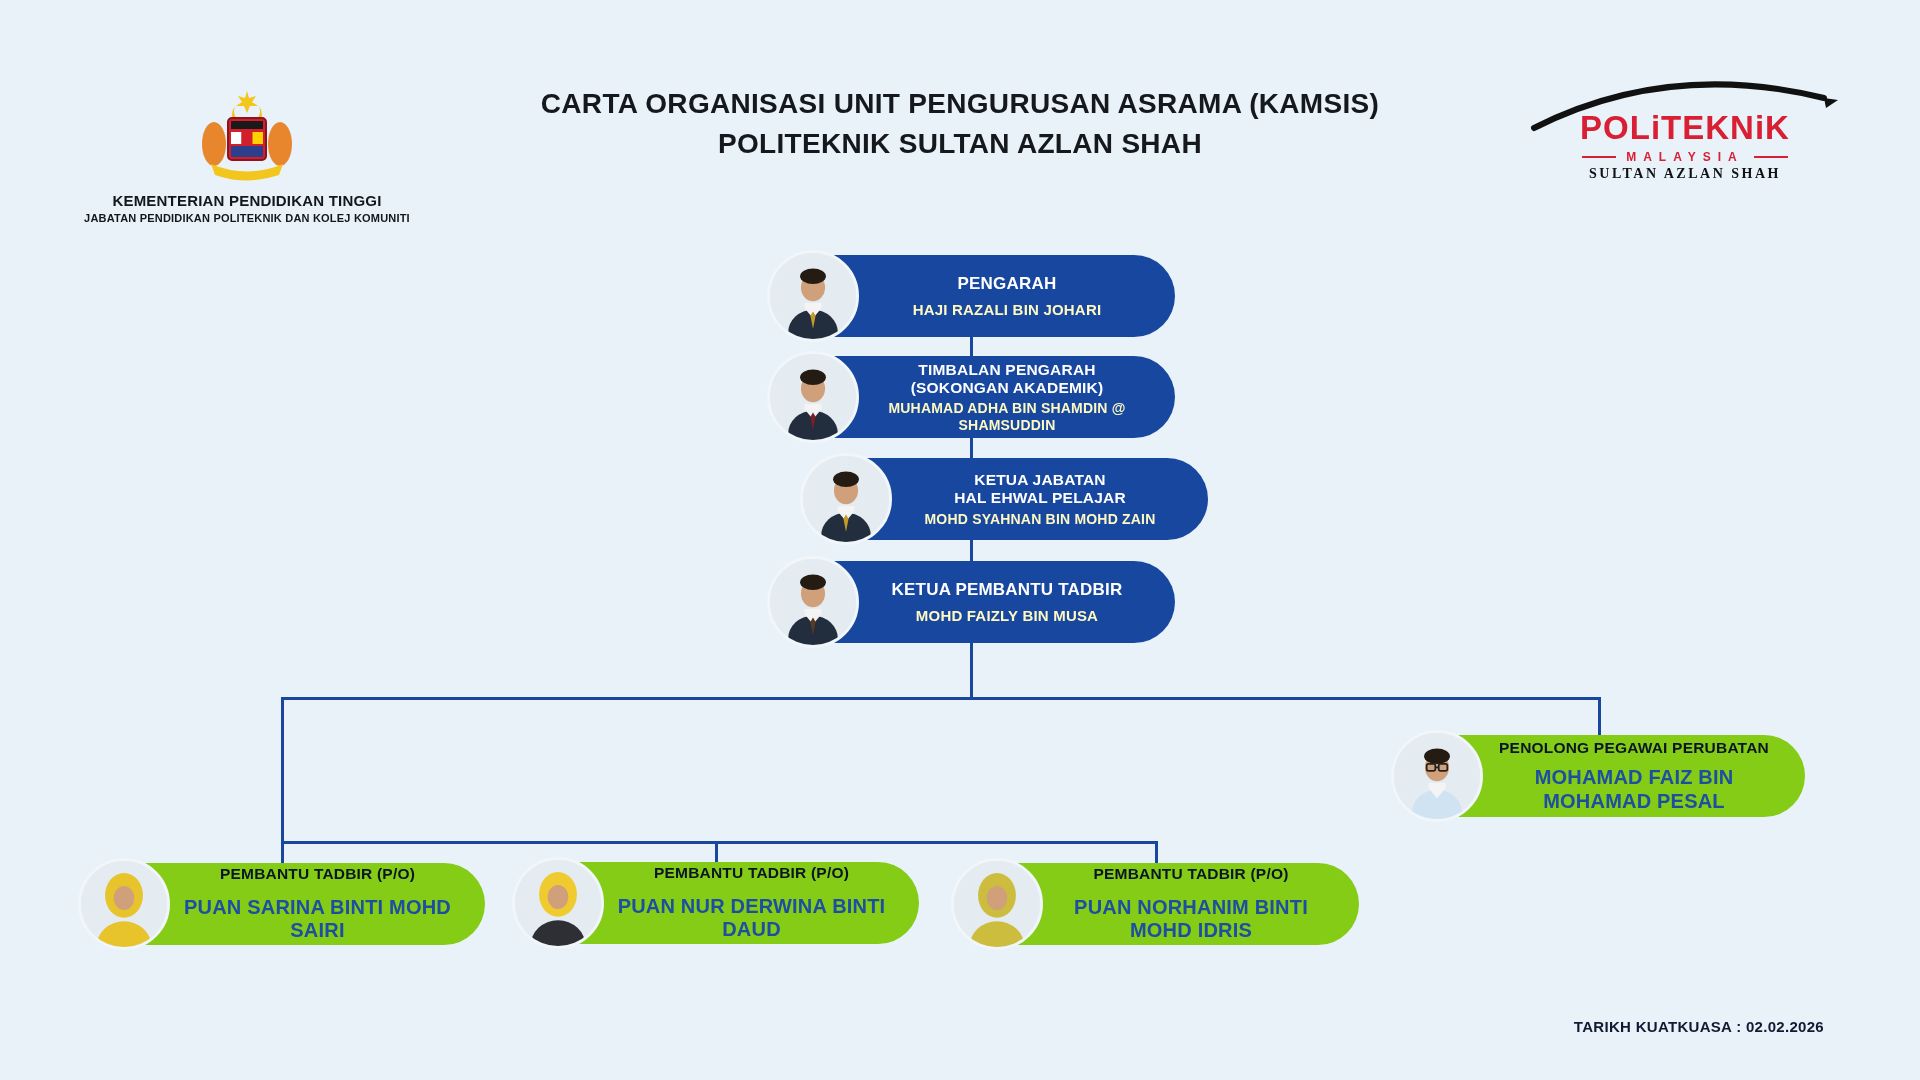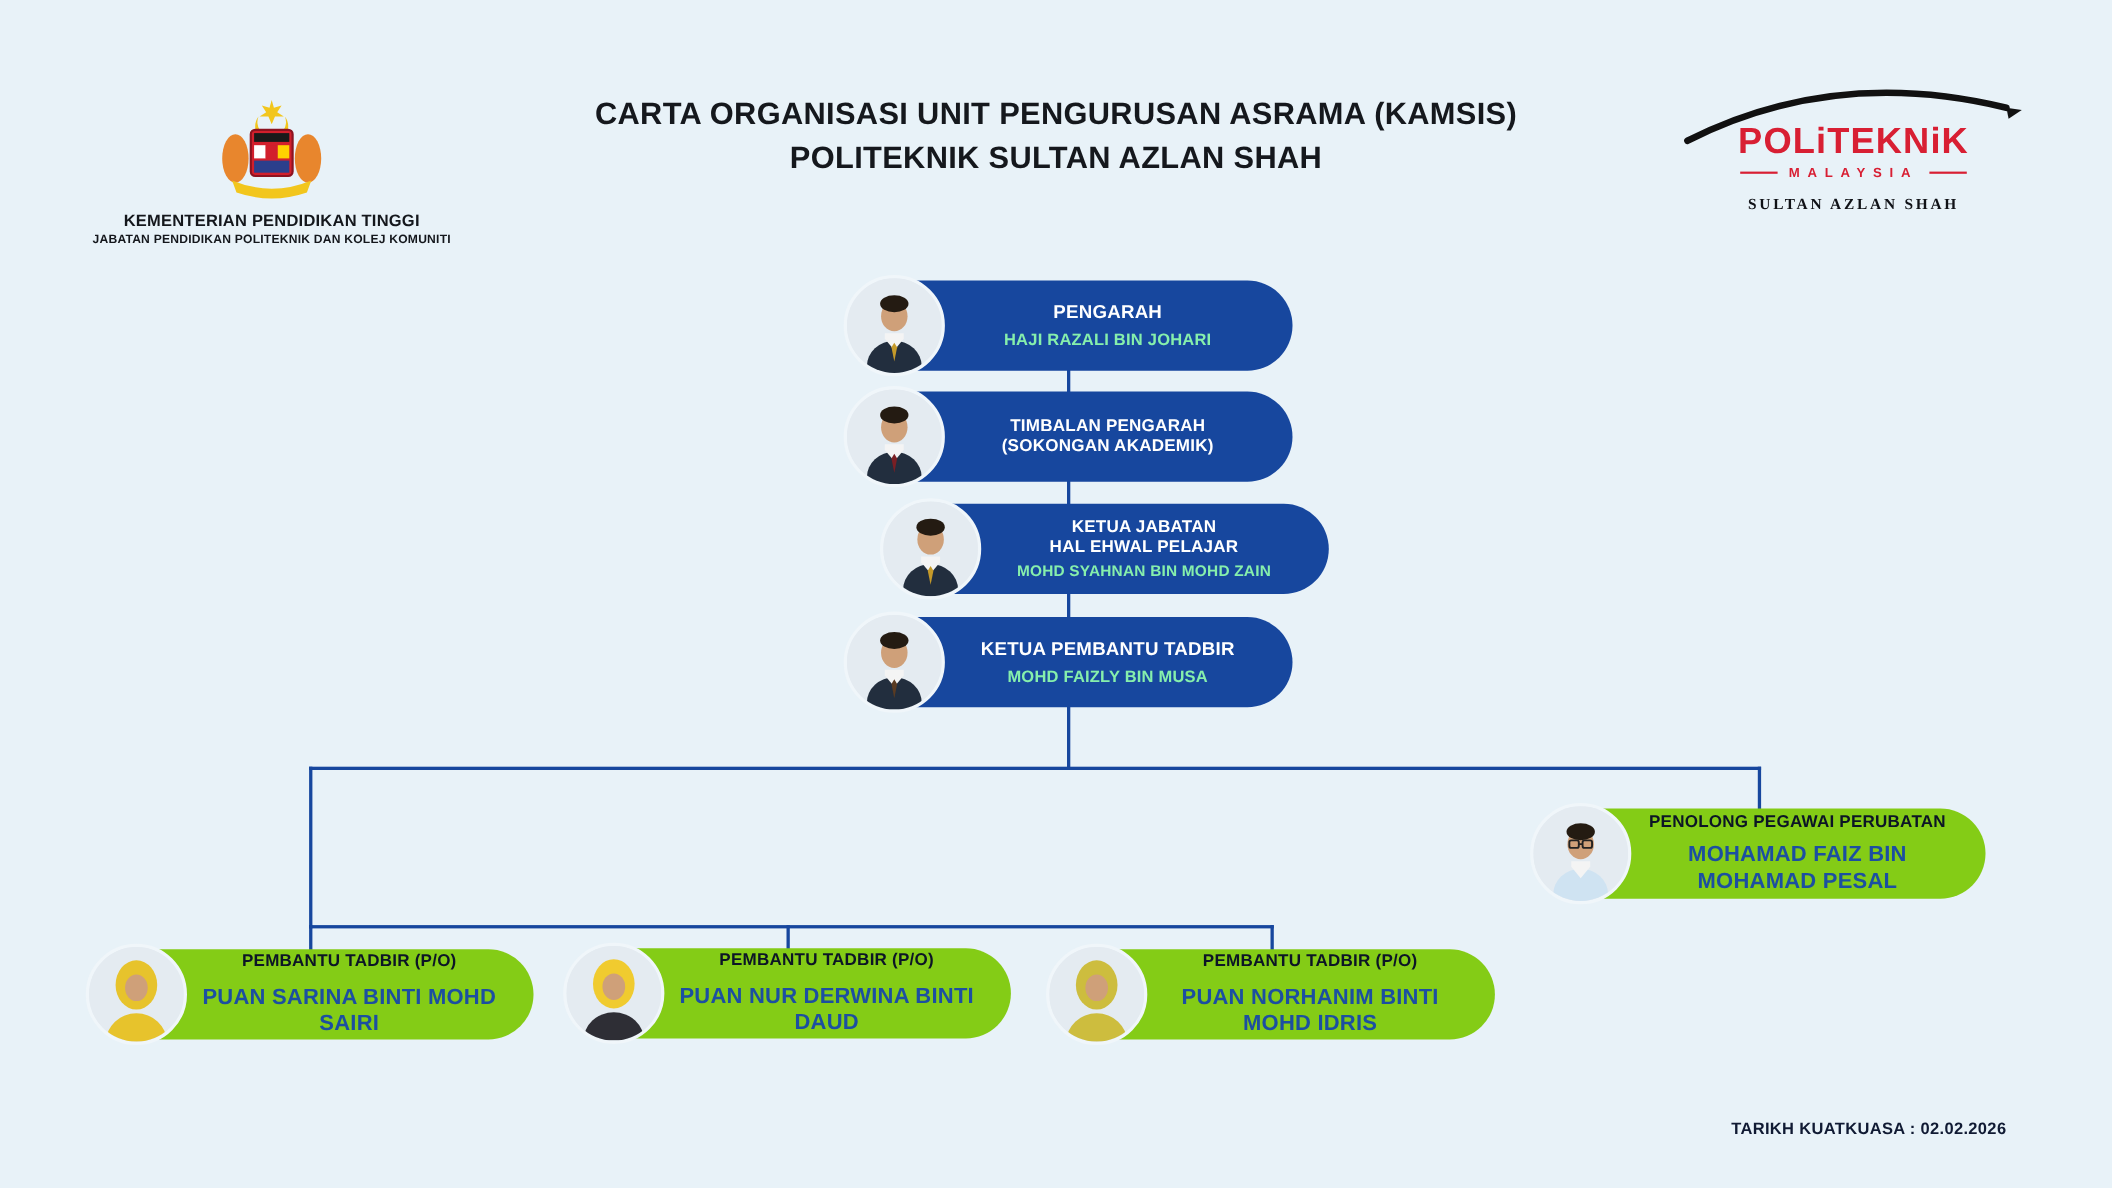--- a/index.html
+++ b/index.html
@@ -33,21 +33,21 @@
   }
   .brand-country {
     display:flex; align-items:center; justify-content:center; gap:10px;
     color:#d81f33; font-size:12px; font-weight:600; letter-spacing:7px; margin-top:2px;
   }
   .brand-country::before, .brand-country::after {
     content:""; height:2px; width:34px; background:#d81f33; flex:0 0 auto;
   }
   .brand-campus {
     font-family:"Liberation Serif", serif; font-size:14px; font-weight:700;
-    color:#101217; letter-spacing:2.5px; margin-top:15px;
+    color:#101217; letter-spacing:2.5px; margin-top:2px;
   }
 
   
   .cline { position:absolute; background:#17479e; z-index:1; }
 
   
   .pill {
     position:absolute; width:406px; height:82px; border-radius:41px;
     display:flex; align-items:center; z-index:2;
   }
@@ -59,21 +59,21 @@
     background:#e4ebf1; z-index:3;
   }
   .avatar svg { display:block; width:100%; height:100%; }
   .pill-text {
     flex:1; margin-left:96px; margin-right:26px; text-align:center;
     display:flex; flex-direction:column; justify-content:center; gap:7px;
   }
   .pill-title { font-weight:700; line-height:1.18; white-space:pre-line; letter-spacing:.2px; }
   .pill-name  { font-weight:700; line-height:1.18; white-space:pre-line; letter-spacing:.2px; }
   .pill.dark .pill-title { color:#ffffff; font-size:17px; }
-  .pill.dark .pill-name  { color:#86efac; font-size:15px; }
+  .pill.dark .pill-name  { color:#fef9c3; font-size:15px; }
   .pill.dark.multi { }
   .pill.dark.multi .pill-text { gap:3px; }
   .pill.dark.multi .pill-title { font-size:15.5px; }
   .pill.dark.multi .pill-name  { font-size:14px; }
   .pill.light .pill-title { color:#0c1526; font-size:15.5px; }
   .pill.light .pill-name  { color:#1c4fa1; font-size:20px; }
   .pill.light .pill-text  { gap:12px; }
   .pill.light.med .pill-text { gap:9px; }
 
   
@@ -166,20 +166,22 @@
         <ellipse cx="50" cy="40" rx="14" ry="16" class="av-skin"></ellipse>
         <ellipse cx="50" cy="27" rx="15" ry="9" class="av-hair"></ellipse>
         <ellipse cx="50" cy="93" rx="29" ry="27" class="av-suit"></ellipse>
         <path d="M40 64 l10 12 10 -12 v-6 h-20 z" class="av-shirt"></path>
         <path d="M50 68 l3 5 -3 15 -3 -15 z" style="fill:#7a1f24;"></path>
       </svg>
     </div>
     <div class="pill-text">
       <div class="pill-title">TIMBALAN PENGARAH
 (SOKONGAN AKADEMIK)</div>
+      <div class="pill-name">MUHAMAD ADHA BIN SHAMDIN @
+SHAMSUDDIN</div>
     </div>
   </div>
 
   <div class="pill dark multi" style="left:802px; top:458px;">
     <div class="avatar">
       <svg viewBox="0 0 100 100">
         <rect width="100" height="100" class="av-bg"></rect>
         <ellipse cx="50" cy="40" rx="14" ry="16" class="av-skin"></ellipse>
         <ellipse cx="50" cy="27" rx="15" ry="9" class="av-hair"></ellipse>
         <ellipse cx="50" cy="93" rx="29" ry="27" class="av-suit"></ellipse>

